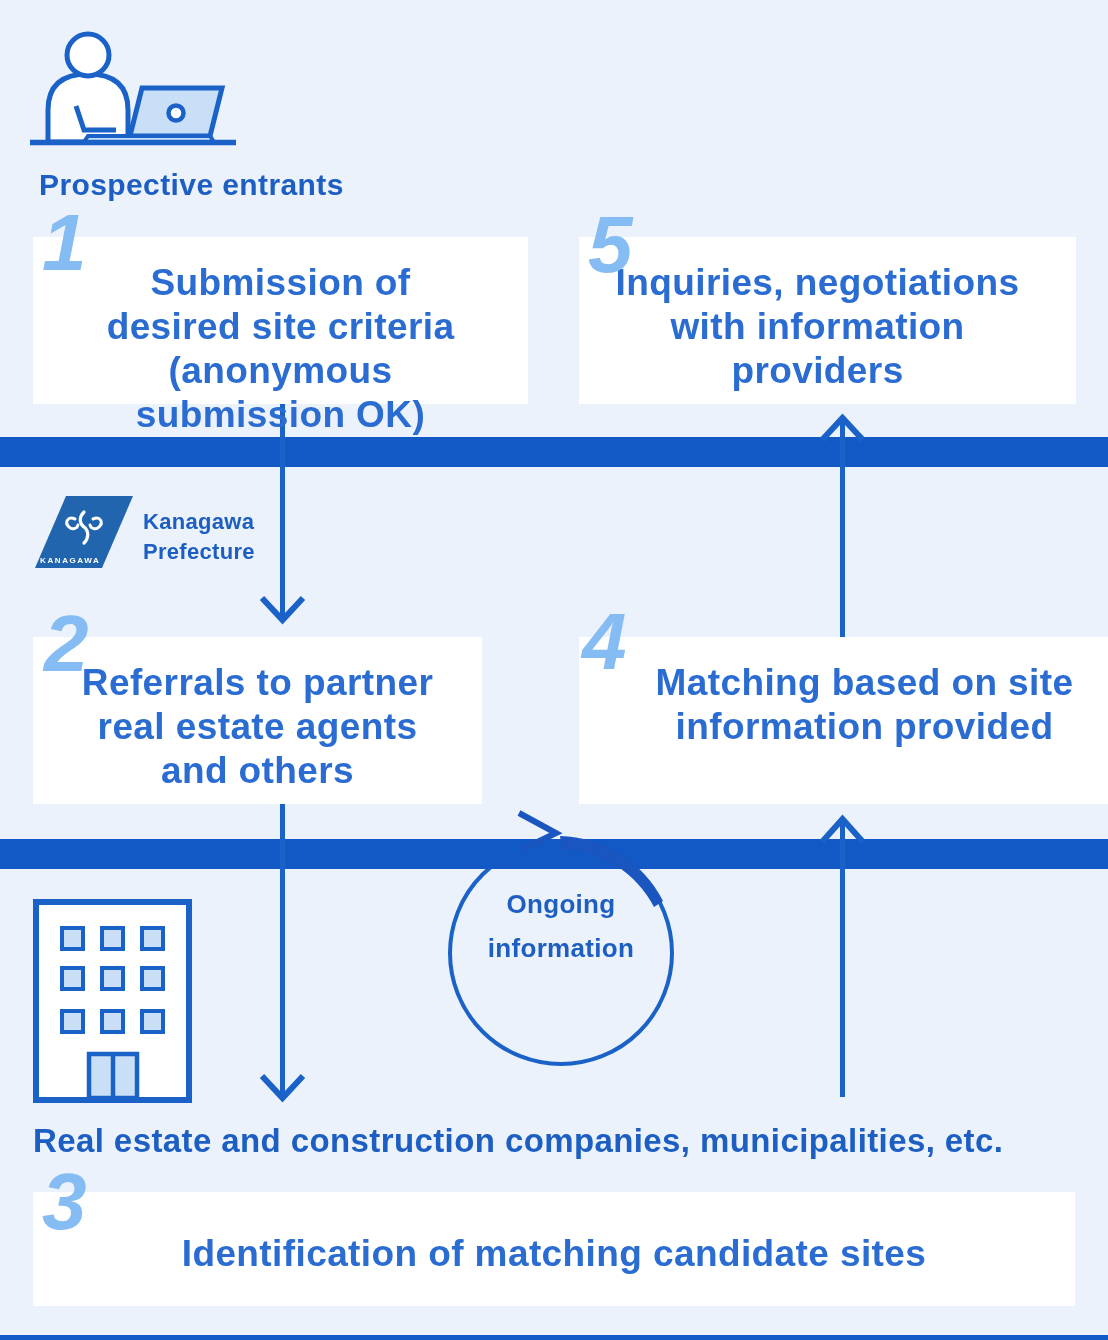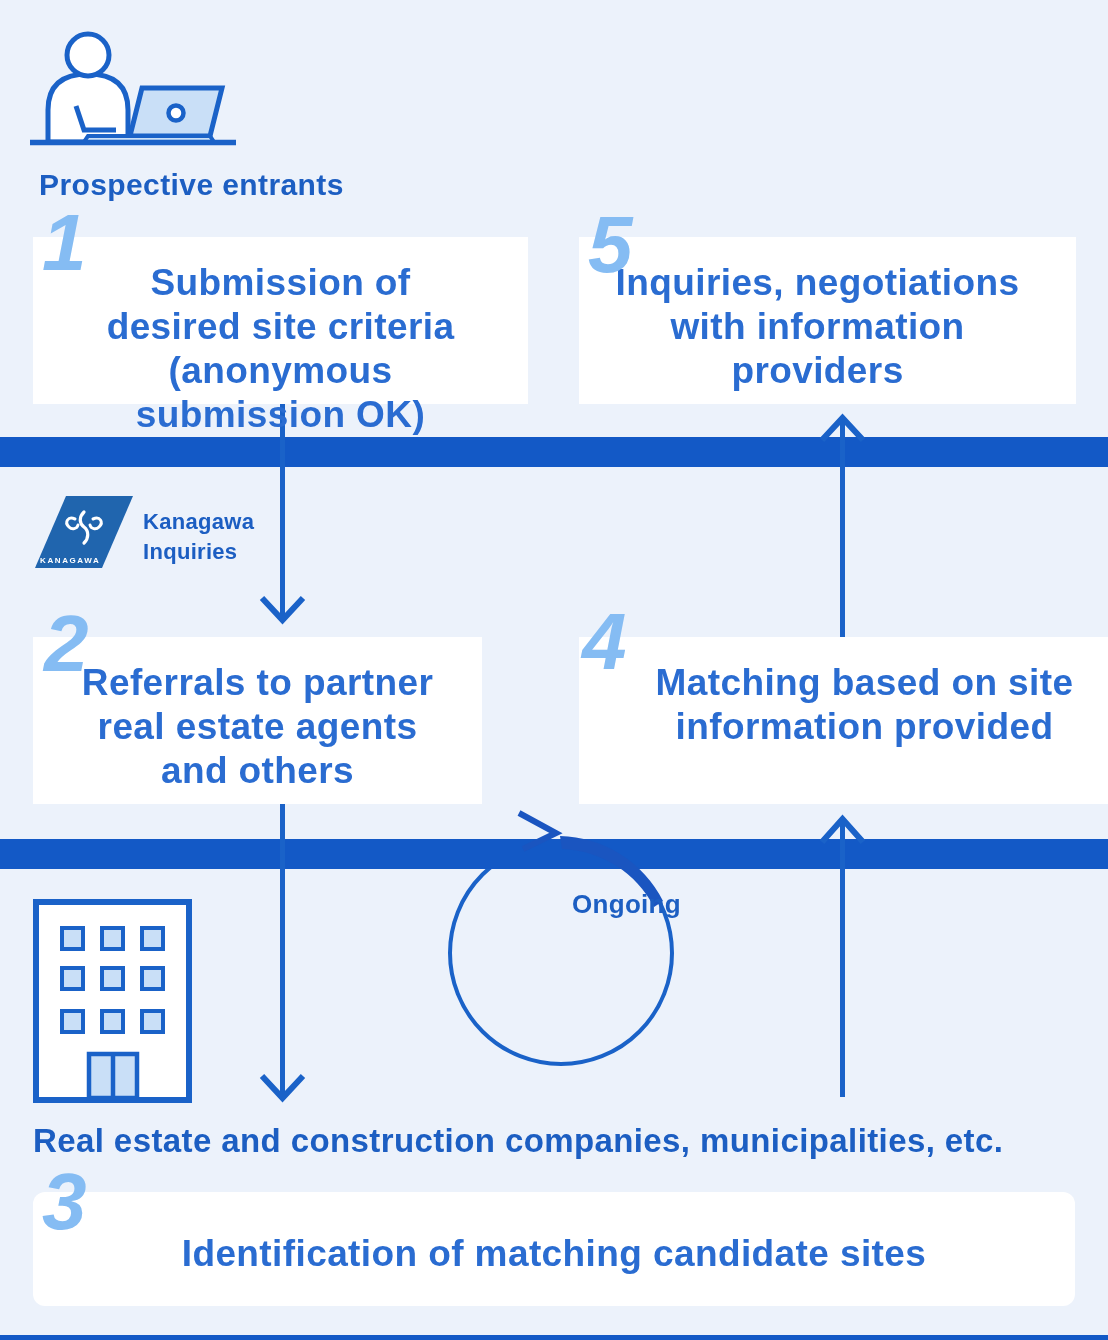--- a/index.html
+++ b/index.html
@@ -26,21 +26,21 @@
   .num{
     position:absolute;z-index:5;color:var(--step-number,#85BCF3);
     font-size:80px;font-style:italic;font-weight:600;line-height:1;
   }
   .logo-label{
     position:absolute;left:143px;top:507px;z-index:4;
     color:var(--heading-text,#1C5EC2);font-size:22px;font-weight:bold;line-height:30px;letter-spacing:.3px;
   }
   .cycle-text{
     position:absolute;left:441px;top:882px;width:240px;z-index:4;
-    text-align:right;color:var(--heading-text,#1C5EC2);
+    text-align:center;color:var(--heading-text,#1C5EC2);
     font-size:26px;font-weight:bold;line-height:44px;letter-spacing:.3px;
   }
   .stroke{stroke:var(--line-blue,#1A62C8);fill:none;}
   .fill-light{fill:var(--fill-light,#C9DFF7);}
   .fill-white{fill:#fff;}
   .fill-logo{fill:var(--logo-blue,#2065AE);}
   .fill-dark{fill:var(--swoosh-blue,#1A55C0);}
   .stroke-dark{stroke:var(--swoosh-blue,#1A55C0);fill:none;}
   .logo-type{fill:#fff;font-size:8px;font-weight:bold;letter-spacing:1.6px;font-family:"Liberation Sans",sans-serif;}
 </style>
@@ -112,40 +112,41 @@
 </div>
 
 <div class="box" style="left:33px;top:637px;width:449px;height:167px;padding-left:30px;padding-right:30px;">
   <span>Referrals to partner real estate agents and others</span>
 </div>
 
 <div class="box" style="left:579px;top:637px;width:571px;height:167px;padding-left:36px;padding-right:36px;">
   <span>Matching based on site information provided</span>
 </div>
 
-<div class="box" style="left:33px;top:1192px;width:1042px;height:114px;padding-top:40px;border-radius:12px;">
+<div class="box" style="left:33px;top:1192px;width:1042px;height:114px;padding-top:40px;">
   <span>Identification of matching candidate sites</span>
 </div>
 
 <svg class="abs" style="left:33px;top:494px;z-index:4;" width="102" height="76" viewBox="0 0 102 76">
   <polygon points="33,2 100,2 69,74 2,74" class="fill-logo"></polygon>
   <g>
     <path d="M 51,18 C 46,23 46,29 51,33 C 56,37 56,44 51,49" stroke="#fff" stroke-width="3.2" fill="none" stroke-linecap="round"></path>
     <path d="M 42,25 C 35,22 31,28 36,33 C 39,36 44,35 45,31" stroke="#fff" stroke-width="3" fill="none" stroke-linecap="round"></path>
     <path d="M 60,25 C 67,22 71,28 66,33 C 63,36 58,35 57,31" stroke="#fff" stroke-width="3" fill="none" stroke-linecap="round"></path>
   </g>
   <text x="7" y="69" class="logo-type">KANAGAWA</text>
 </svg>
 <div class="logo-label">
   <div>Kanagawa</div>
-  <div>Inquiries</div>
+  <div>Prefecture</div>
 </div>
 
 <div class="cycle-text">
   <div>Ongoing</div>
+  <div>information</div>
 </div>
 
 <svg class="abs" style="left:33px;top:899px;z-index:4;" width="160" height="206" viewBox="0 0 160 206">
   <rect x="3" y="3" width="153" height="198" class="fill-white stroke" stroke-width="6"></rect>
   <g>
     <rect x="29" y="29" width="21" height="21" class="fill-light stroke" stroke-width="4"></rect>
     <rect x="69" y="29" width="21" height="21" class="fill-light stroke" stroke-width="4"></rect>
     <rect x="109" y="29" width="21" height="21" class="fill-light stroke" stroke-width="4"></rect>
     <rect x="29" y="69" width="21" height="21" class="fill-light stroke" stroke-width="4"></rect>
     <rect x="69" y="69" width="21" height="21" class="fill-light stroke" stroke-width="4"></rect>

